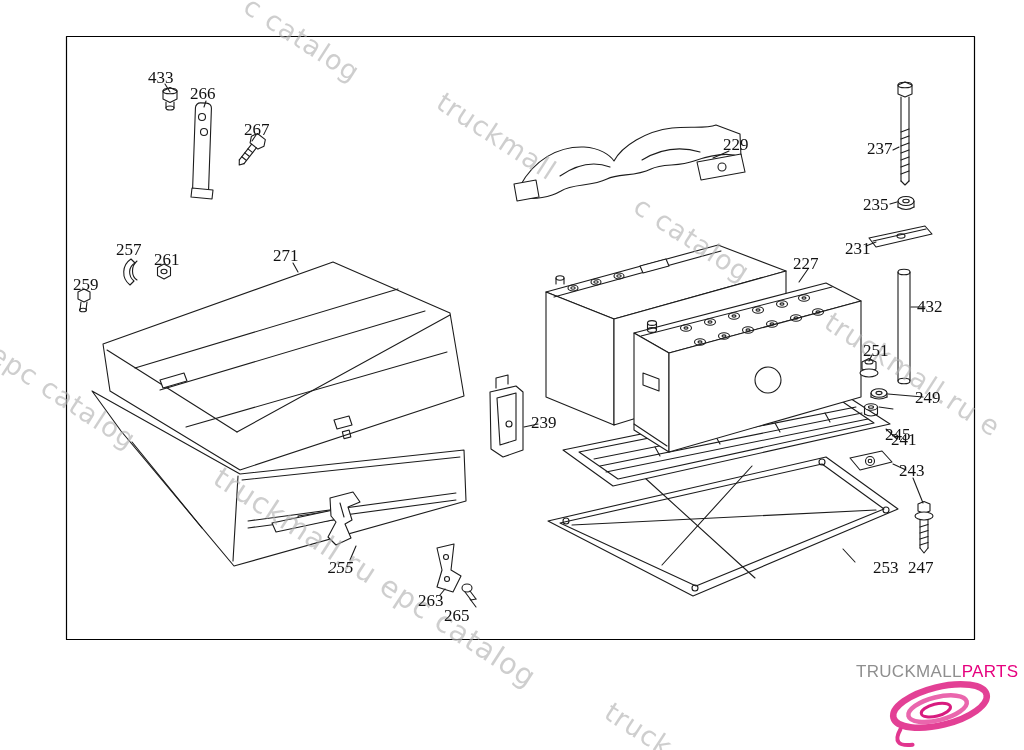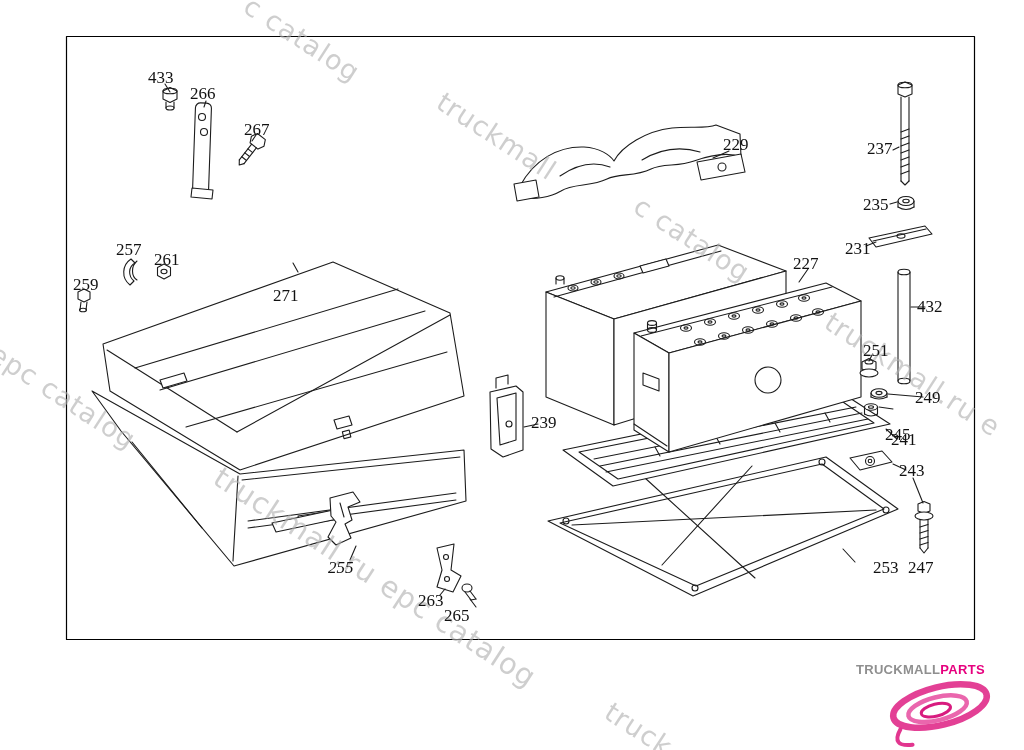--- a/index.html
+++ b/index.html
@@ -9,21 +9,21 @@
   .svg-layer path,.svg-layer rect,.svg-layer circle,.svg-layer ellipse,.svg-layer line{
         fill:none;stroke:#1c1c1c;stroke-width:1.1;stroke-linejoin:round;stroke-linecap:round;}
   .svg-layer .wfill{fill:#ffffff;}
   .svg-layer .thin{stroke-width:0.9;}
   .svg-layer .frame{stroke:#000;stroke-width:1.2;}
   .wm{position:absolute;z-index:3;font-family:"DejaVu Sans",sans-serif;
       color:rgba(176,176,176,0.62);transform-origin:0 0;transform:rotate(33deg);
       white-space:nowrap;letter-spacing:1px;}
   .part-label{position:absolute;z-index:4;font-size:17px;color:#111;}
   .logo{position:absolute;z-index:5;left:856px;top:662px;
-        font-family:"Liberation Sans",sans-serif;font-weight:700;font-size:13px;letter-spacing:.3px;}
+        font-family:"Liberation Sans",sans-serif;font-weight:400;font-size:17px;letter-spacing:.3px;}
   .logo .gray{color:#8f8f8f;}
   .logo .pink{color:#e6007e;}
 </style>
 </head>
 <body>
 
 <div class="page">
 
   <svg class="svg-layer" width="1024" height="750" viewBox="0 0 1024 750">
 
@@ -302,21 +302,21 @@
   <div class="wm" style="left:-14px;top:328px;font-size:27px;">l epc catalog</div>
   <div class="wm" style="left:226px;top:460px;font-size:29px;">truckmall.ru epc catalog</div>
   <div class="wm" style="left:616px;top:696px;font-size:27px;">truck</div>
 
   <div class="part-label" style="left:148px;top:68px;">433</div>
   <div class="part-label" style="left:190px;top:84px;">266</div>
   <div class="part-label" style="left:244px;top:120px;">267</div>
   <div class="part-label" style="left:116px;top:240px;">257</div>
   <div class="part-label" style="left:154px;top:250px;">261</div>
   <div class="part-label" style="left:73px;top:275px;">259</div>
-  <div class="part-label" style="left:273px;top:246px;margin-top:40px;">271</div>
+  <div class="part-label" style="left:273px;top:246px;">271</div>
   <div class="part-label" style="left:723px;top:135px;">229</div>
   <div class="part-label" style="left:867px;top:139px;">237</div>
   <div class="part-label" style="left:863px;top:195px;">235</div>
   <div class="part-label" style="left:845px;top:239px;">231</div>
   <div class="part-label" style="left:793px;top:254px;">227</div>
   <div class="part-label" style="left:917px;top:297px;">432</div>
   <div class="part-label" style="left:863px;top:341px;">251</div>
   <div class="part-label" style="left:915px;top:388px;">249</div>
   <div class="part-label" style="left:885px;top:402px;margin-top:23px;">245</div>
   <div class="part-label" style="left:531px;top:413px;">239</div>

